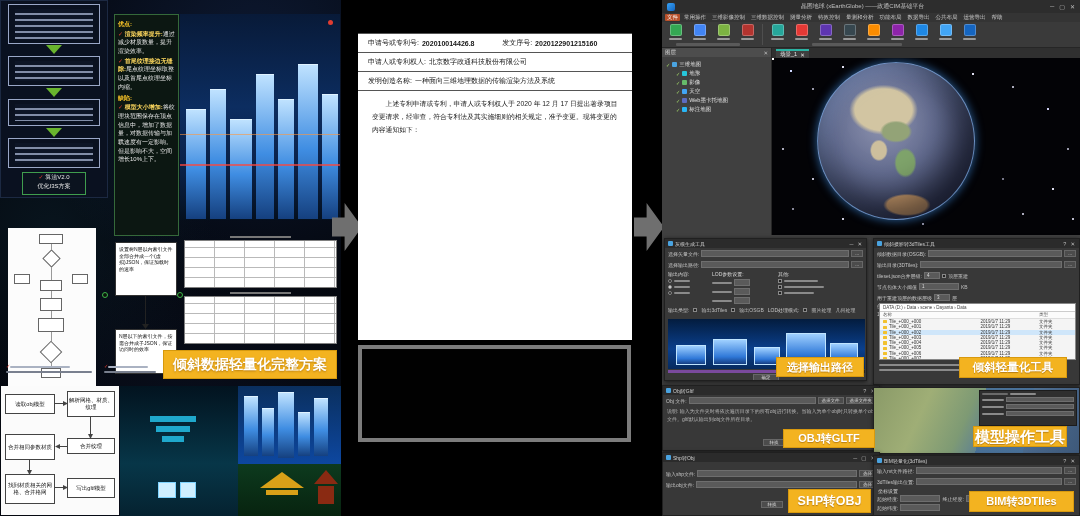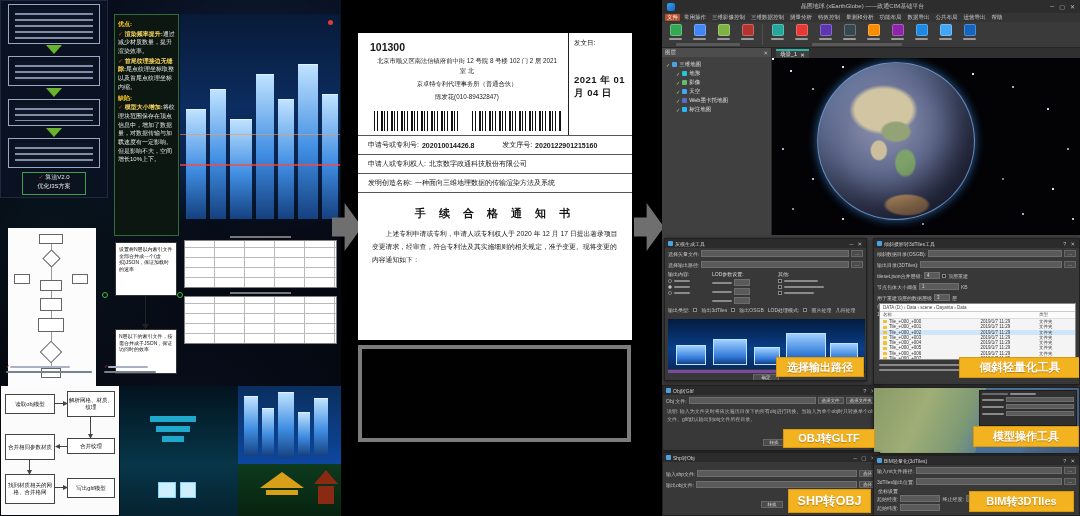--- a/index.html
+++ b/index.html
@@ -251,20 +251,21 @@
 
     <div class="cap" style="left:6px;top:363px;width:92px">
       <span class="red">✓</span><span class="bar" style="width:60px"></span>
       <span class="bar2" style="width:86px"></span>
     </div>
     <div class="cap" style="left:104px;top:363px;width:56px">
       <span class="red">✓</span><span class="bar" style="width:40px"></span>
       <span class="bar2" style="width:52px"></span>
     </div>
 
+    <div class="big-label" id="oblique-label">倾斜数据轻量化完整方案</div>
 
     <div class="abs" id="flow-i">
       <div class="fi-box" style="left:4px;top:8px;width:50px;height:20px">读取obj模型</div>
       <div class="fi-box" style="left:66px;top:5px;width:48px;height:26px">解析网格、材质、纹理</div>
       <div class="fi-box" style="left:66px;top:52px;width:48px;height:16px">合并纹理</div>
       <div class="fi-box" style="left:4px;top:48px;width:50px;height:26px">合并相同参数材质</div>
       <div class="fi-box" style="left:4px;top:88px;width:50px;height:30px">找到材质相关的网格、合并格网</div>
       <div class="fi-box" style="left:66px;top:92px;width:48px;height:20px">写出gltf模型</div>
       <div class="fi-line" style="left:54px;top:17px;width:10px;height:1px"></div>
       <div class="fi-tri tri-r" style="left:62px;top:15px"></div>
@@ -300,53 +301,36 @@
         <div class="abs darkred" style="left:80px;top:22px;width:16px;height:18px"></div>
       </div>
     </div>
 
   </div>
 
   <div class="flow-arrow" style="left:332px"></div>
   <div class="flow-arrow" style="left:634px"></div>
 
   <div class="abs" id="doc">
-    <div class="doc-info">
-      <div class="info-left">
-        <div class="postcode">101300</div>
-        <div class="addr">北京市顺义区南法信镇府前中街 12 号院 8 号楼 102 门 2 层 2021 室 北</div>
-        <div class="addr">京卓特专利代理事务所（普通合伙）</div>
-        <div class="addr">陈发花(010-89432847)</div>
-        <div class="barcodes">
-          <div class="barcode" style="width:84px"></div>
-          <div class="barcode" style="width:90px"></div>
-        </div>
-      </div>
-      <div class="info-right">
-        <div class="issue-label">发文日:</div>
-        <div class="issue-date">2021 年 01 月 04 日</div>
-      </div>
-    </div>
     <div class="doc-row">
       <span>申请号或专利号:</span>
         <b>202010014426.8</b>
       <span class="spacer"></span>
       <span>发文序号:</span>
         <b>2020122901215160</b>
       <span class="spacer"></span>
     </div>
     <div class="doc-row">
       <span>申请人或专利权人:</span>
         <span>北京数字政通科技股份有限公司</span>
     </div>
     <div class="doc-row last">
       <span>发明创造名称:</span>
         <span>一种面向三维地理数据的传输渲染方法及系统</span>
     </div>
-    <div class="notice-title">手 续 合 格 通 知 书</div>
     <div class="doc-body">上述专利申请或专利，申请人或专利权人于 2020 年 12 月 17 日提出著录项目变更请求，经审查，符合专利法及其实施细则的相关规定，准予变更。现将变更的内容通知如下：</div>
   </div>
 
   <div class="abs" id="empty-box"></div>
 
   <div class="abs" id="gis">
     <div class="gis-titlebar">
       <div class="app-icon"></div>
       <div class="gis-title-text">晶图地球 (xEarthGlobe) ——政通CIM基础平台</div>
       <div class="win-controls">
@@ -645,21 +629,21 @@
               <div class="exp-cell">文件夹</div>
               <div class="exp-cell">文件夹</div>
               <div class="exp-cell">文件夹</div>
               <div class="exp-cell">文件夹</div>
               <div class="exp-cell">文件夹</div>
             </div>
         </div>
       </div>
       <div class="bar" style="position:absolute;left:5px;top:125px;width:150px"></div>
       <div class="bar" style="position:absolute;left:5px;top:130px;width:120px"></div>
-      <div class="badge" style="left:85px;top:118px;width:122px;height:21px;font-size:11.5px;line-height:19px">倾斜轻量化工具</div>
+      <div class="badge" style="left:85px;top:118px;width:108px;height:21px;font-size:11.5px;line-height:19px">倾斜轻量化工具</div>
     </div>
 
     <div class="win" style="left:0;top:385px;width:218px;height:66px">
       <div class="wt">
           <span class="wi"></span>
         <span>Obj转Gltf</span>
           <span class="sp"></span>
         <span class="c">?</span>
         <span class="c">✕</span>
       </div>
@@ -687,21 +671,21 @@
           </div>
         <div class="mp-row">
             <span class="bar"></span>
             <div class="finput"></div>
           </div>
         <div class="mp-row">
             <span class="bar"></span>
             <div class="finput"></div>
           </div>
       </div>
-      <div class="badge" style="left:99px;top:38px;width:106px;height:21px;font-size:11px;line-height:19px">模型操作工具</div>
+      <div class="badge" style="left:99px;top:38px;width:94px;height:21px;font-size:15px;line-height:19px">模型操作工具</div>
     </div>
 
     <div class="win" style="left:0;top:452px;width:218px;height:64px">
       <div class="wt">
           <span class="wi"></span>
         <span>Shp转Obj</span>
           <span class="sp"></span>
         <span class="c">─</span>
         <span class="c">▢</span>
         <span class="c">✕</span>

